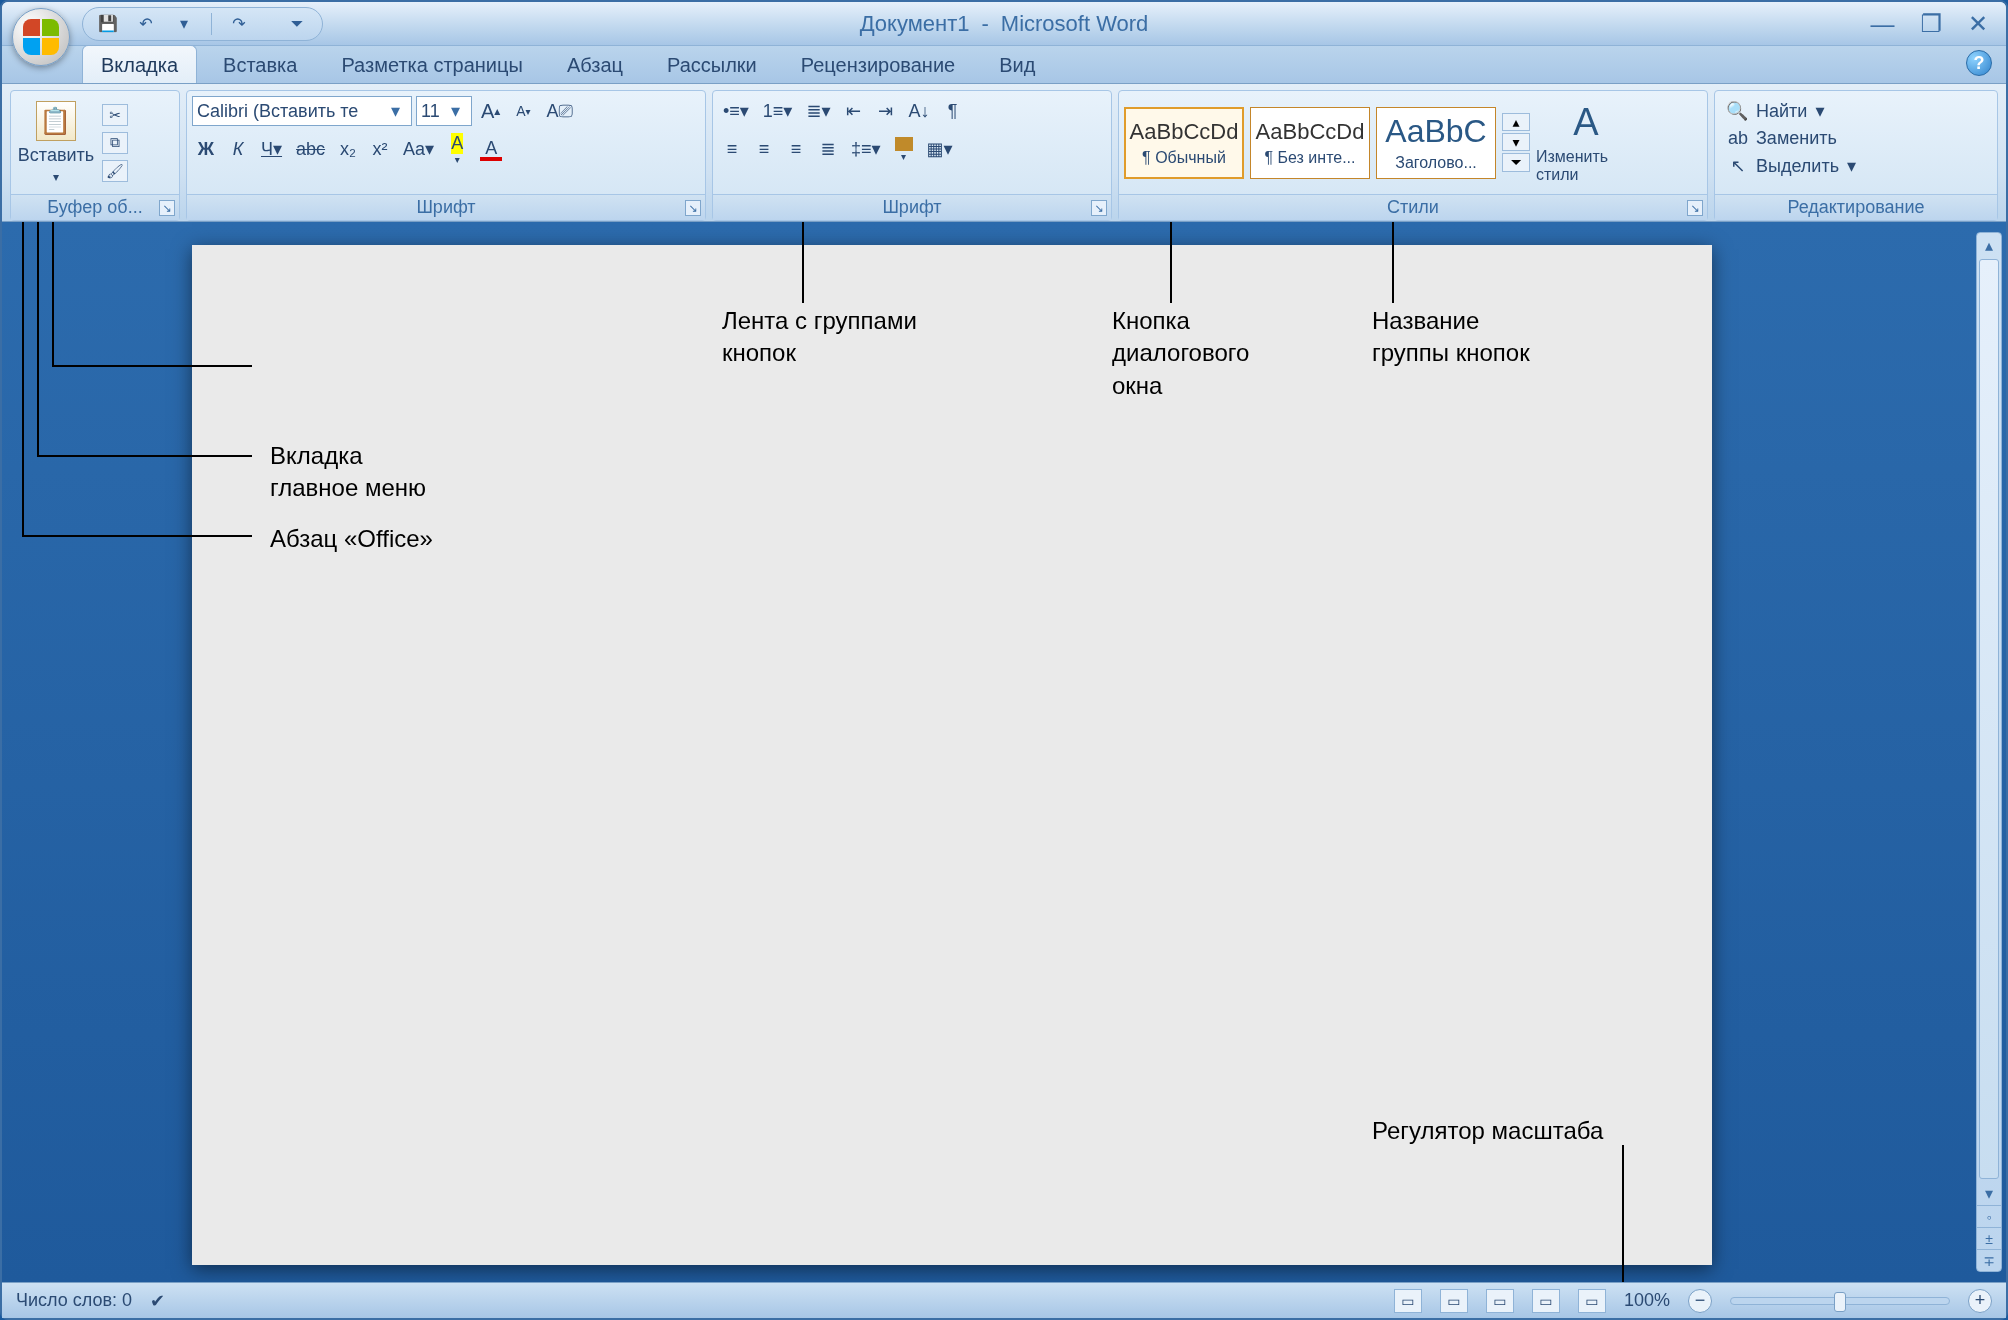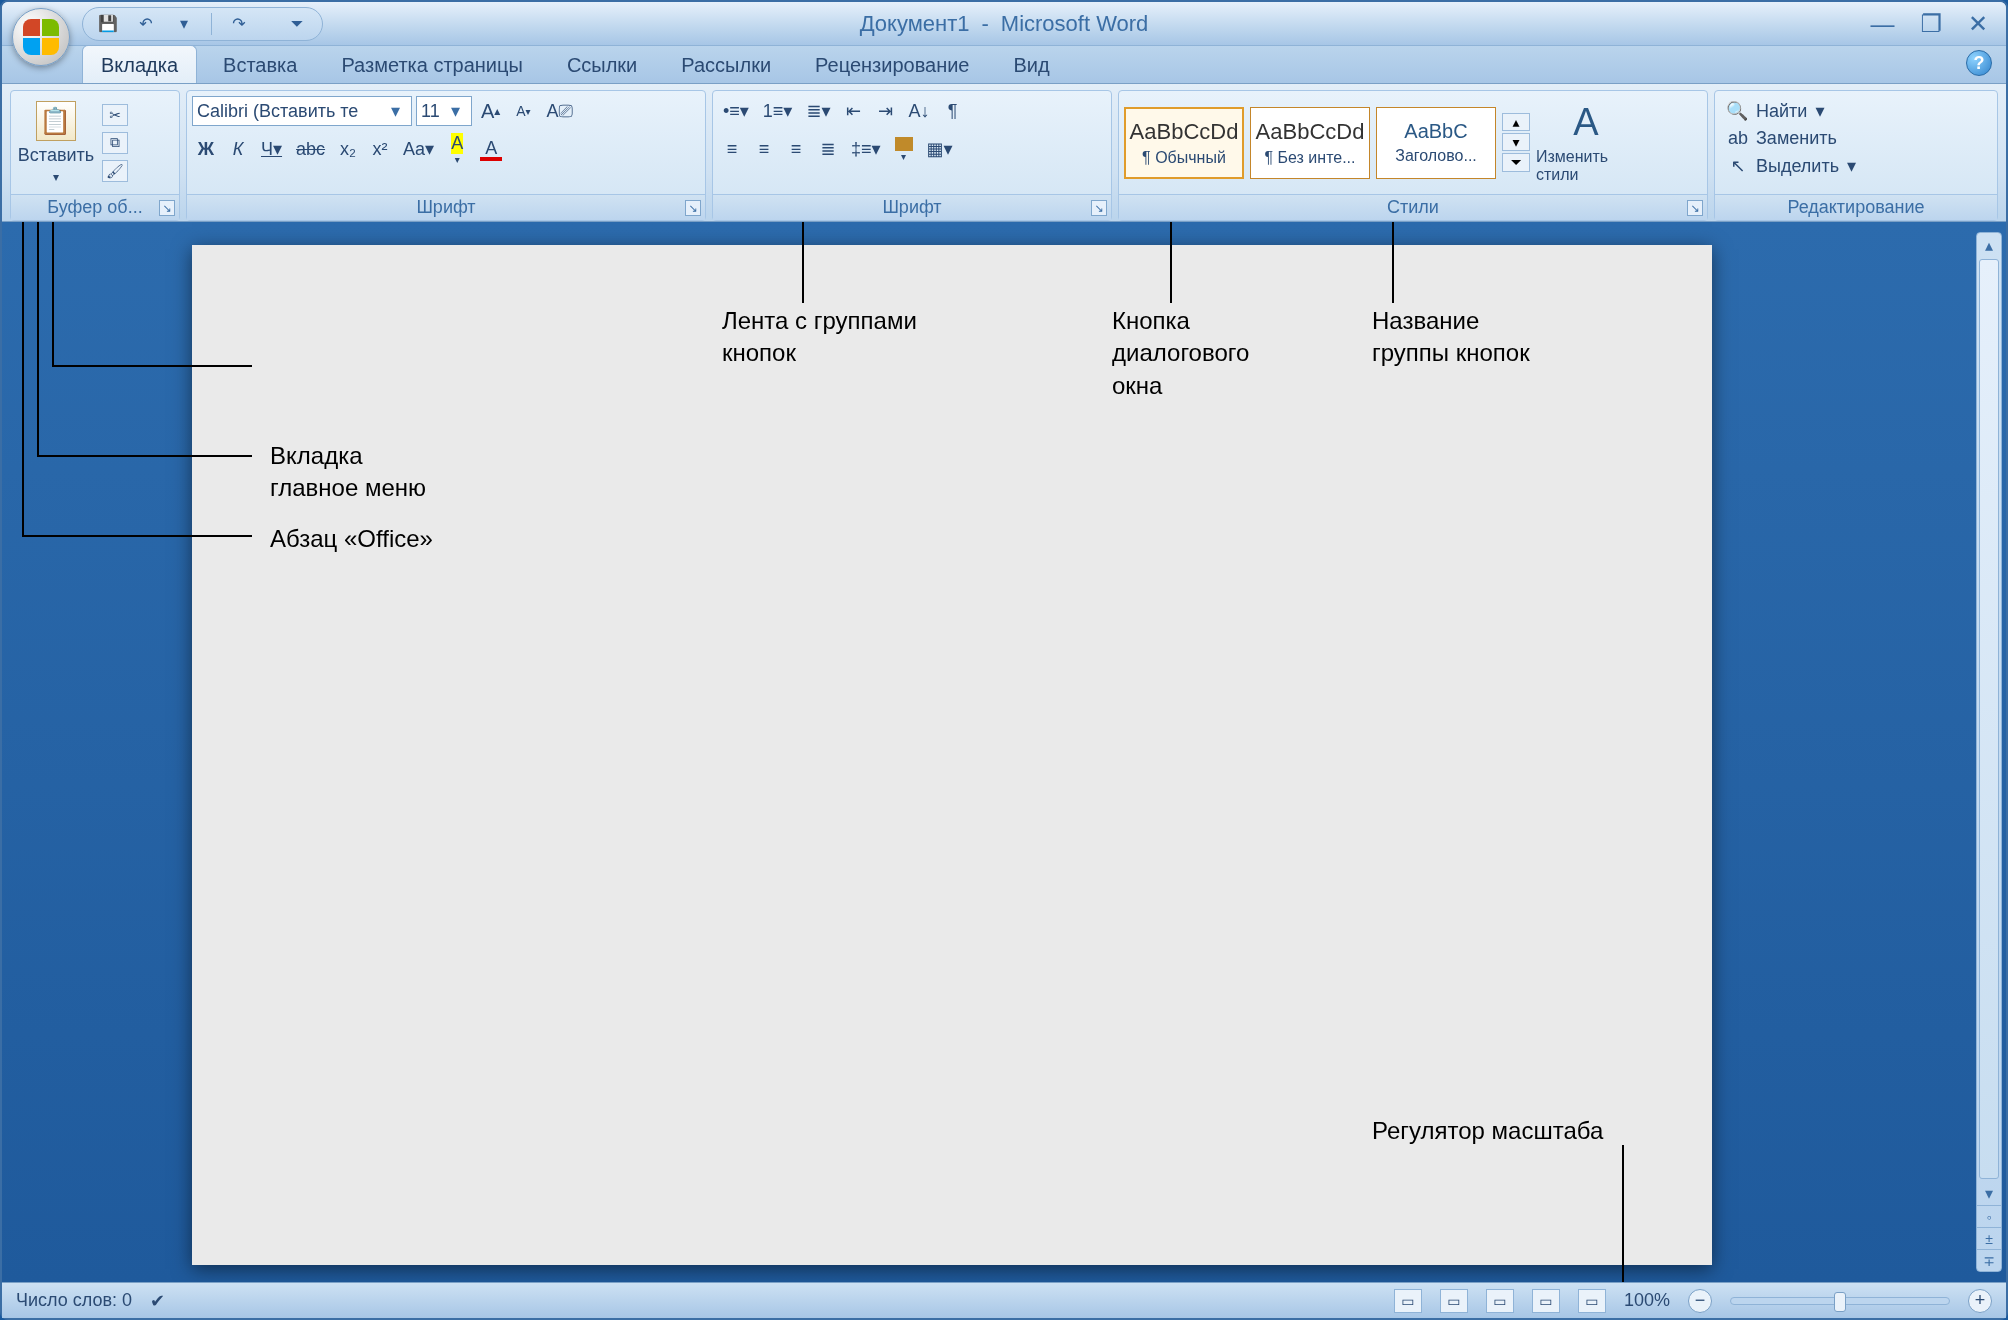--- a/index.html
+++ b/index.html
@@ -211,21 +211,21 @@
       <span class="wc">—</span>
       <span class="wc">❐</span>
       <span class="wc">✕</span>
     </div>
   </div>
 
   <div class="tabbar">
     <div class="tab active">Вкладка</div>
     <div class="tab">Вставка</div>
     <div class="tab">Разметка страницы</div>
-    <div class="tab">Ссылки</div>
+    <div class="tab">Абзац</div>
     <div class="tab">Рассылки</div>
     <div class="tab">Рецензирование</div>
     <div class="tab">Вид</div>
     <div class="help-btn">?</div>
   </div>
 
   <div class="ribbon">
 
     <div class="group" style="width:170px">
       <div class="group-body">
@@ -319,21 +319,21 @@
       <div class="group-body" style="align-items:center;">
         <div class="stylebox sel">
           <div class="prev">AaBbCcDd</div>
           <div class="lbl">¶ Обычный</div>
         </div>
         <div class="stylebox">
           <div class="prev">AaBbCcDd</div>
           <div class="lbl">¶ Без инте...</div>
         </div>
         <div class="stylebox">
-          <div class="prev" style="color:#2a5885;font-size:20px">AaBbC</div>
+          <div class="prev" style="color:#2a5885;font-size:32px">AaBbC</div>
           <div class="lbl">Заголово...</div>
         </div>
         <div class="style-nav">
           <div>▴</div>
           <div>▾</div>
           <div>⏷</div>
         </div>
         <div class="bigbtn" style="width:100px">
           <div style="font-size:38px;color:#2a5885">A</div>
           <span style="font-size:16px;line-height:1.1">Изменить стили</span>

